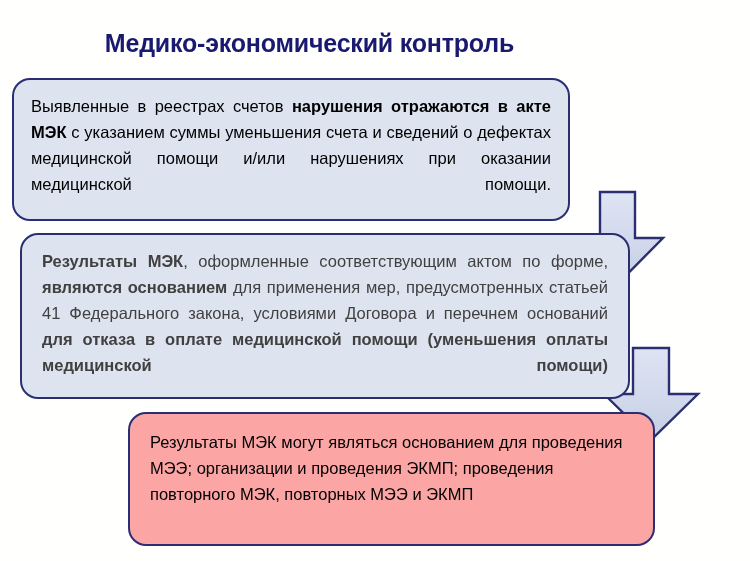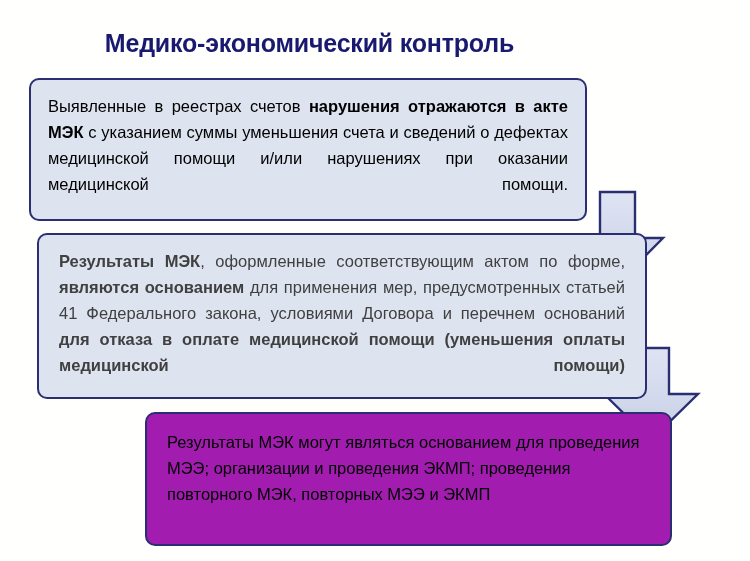--- a/index.html
+++ b/index.html
@@ -36,25 +36,24 @@
     letter-spacing: -0.2px;
     white-space: nowrap;
   }
 
   
   .callout {
     position: absolute;
     box-sizing: border-box;
     background: #dde4f0;
     border: 2px solid #2a2f72;
-    border-radius: 10px;
+    border-radius: 18px;
     color: #000000;
     font-size: 16.5px;
     line-height: 26px;
-    margin-left: 17px;
   }
 
   .callout .body {
     display: block;
   }
 
   #box-1 {
     left: 12px;
     top: 78px;
     width: 558px;
@@ -149,17 +148,17 @@
   </div>
 
   <div class="callout" id="box-1" style="background: rgb(221, 228, 240); border-color: rgb(42, 47, 114); color: rgb(0, 0, 0);">
     <span class="body"><span>Выявленные в реестрах счетов </span><b>нарушения отражаются в акте МЭК</b><span>  с указанием суммы уменьшения счета и сведений о дефектах медицинской помощи и/или нарушениях при оказании медицинской помощи.</span></span>
   </div>
 
   <div class="callout" id="box-2" style="background: rgb(221, 228, 240); border-color: rgb(42, 47, 114); color: #404040;">
     <span class="body"><b>Результаты МЭК</b><span>, оформленные соответствующим актом по форме, </span><b>являются основанием</b><span> для применения мер, предусмотренных статьей 41 Федерального закона, условиями Договора и перечнем оснований </span><b>для отказа в оплате медицинской помощи (уменьшения оплаты медицинской помощи)</b></span>
   </div>
 
-  <div class="callout" id="box-3" style="background: #a21caf; border-color: rgb(42, 47, 114); color: rgb(0, 0, 0);">
+  <div class="callout" id="box-3" style="background: #fca5a5; border-color: rgb(42, 47, 114); color: rgb(0, 0, 0);">
     <span class="body"><span>Результаты МЭК могут являться основанием для проведения МЭЭ; организации и проведения ЭКМП; проведения повторного МЭК, повторных МЭЭ и ЭКМП</span></span>
   </div>
 
 </div>
 
 </body></html>

